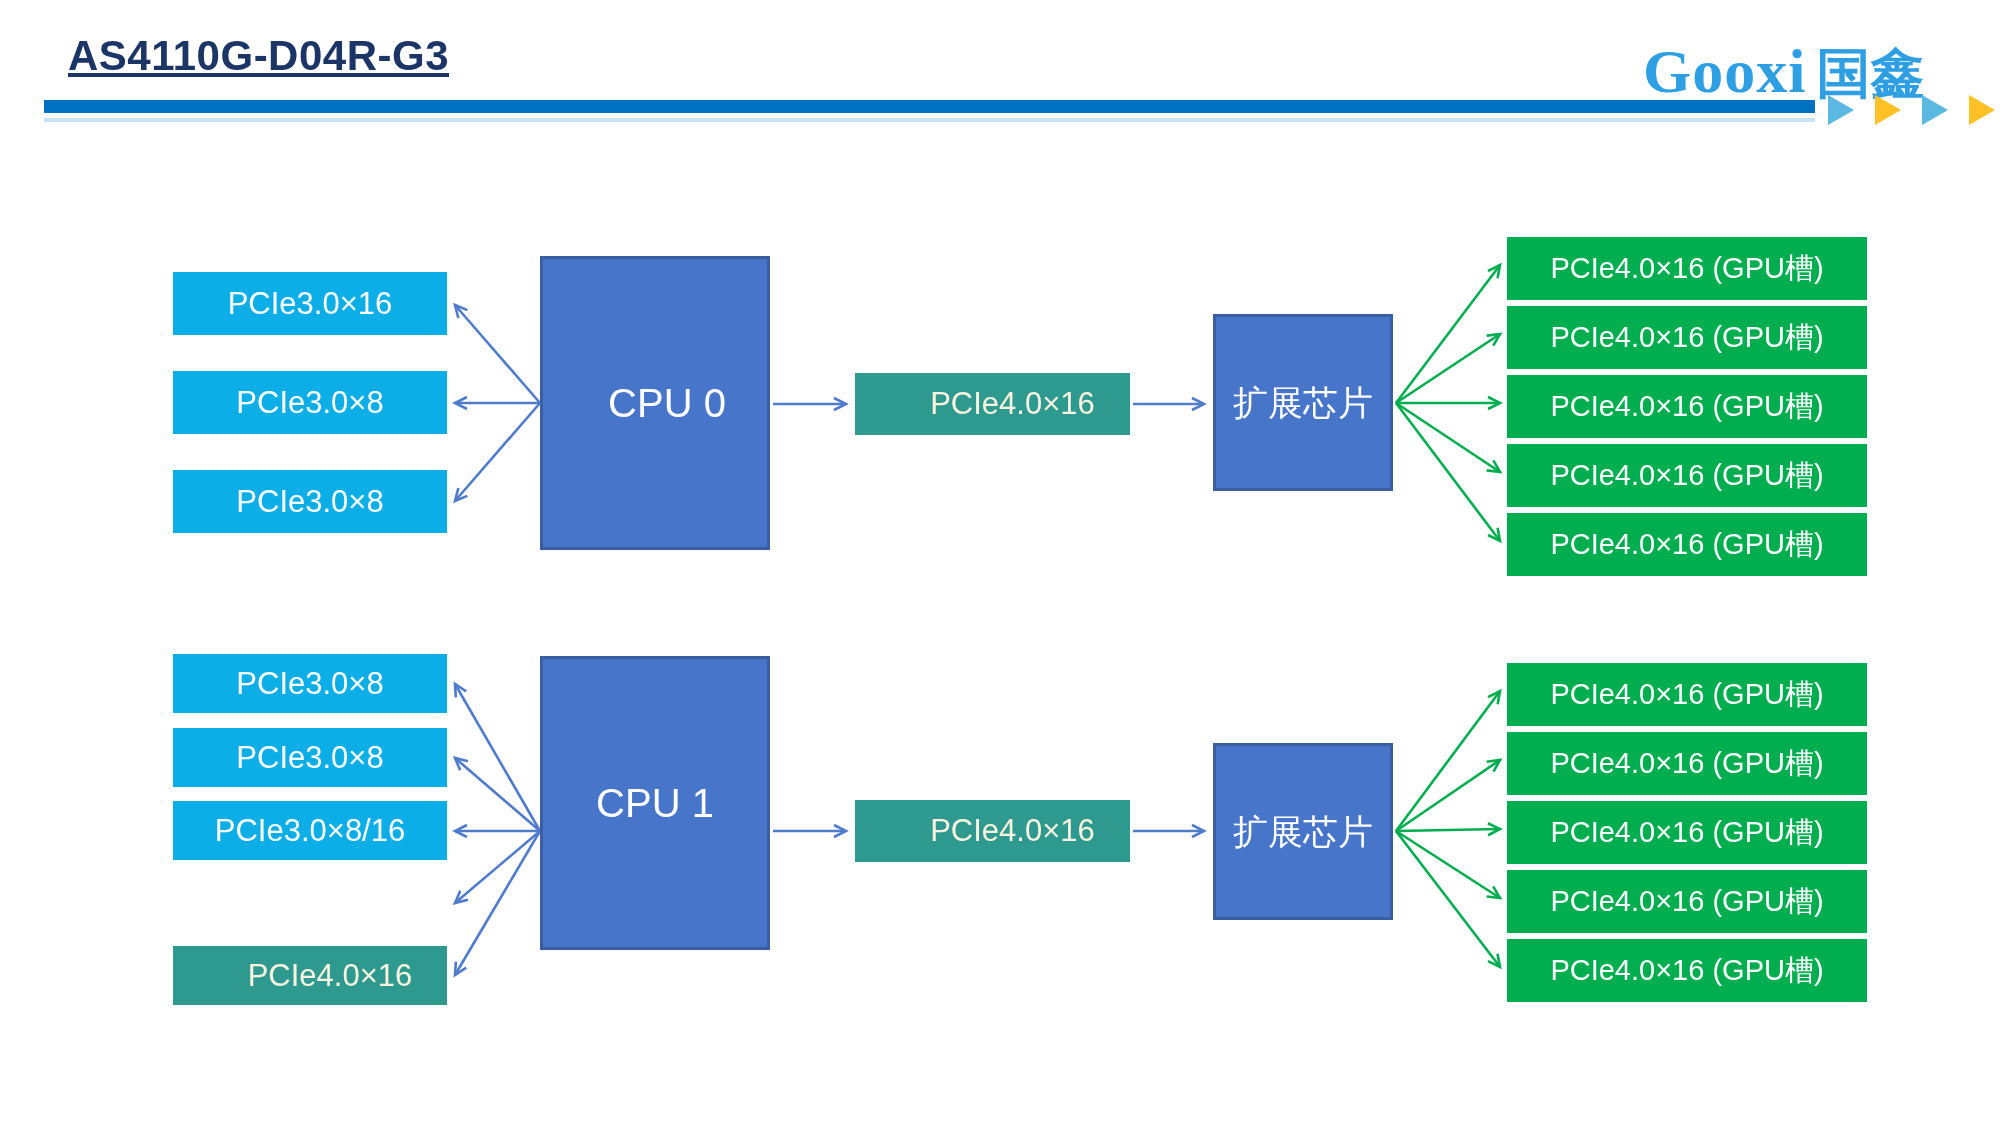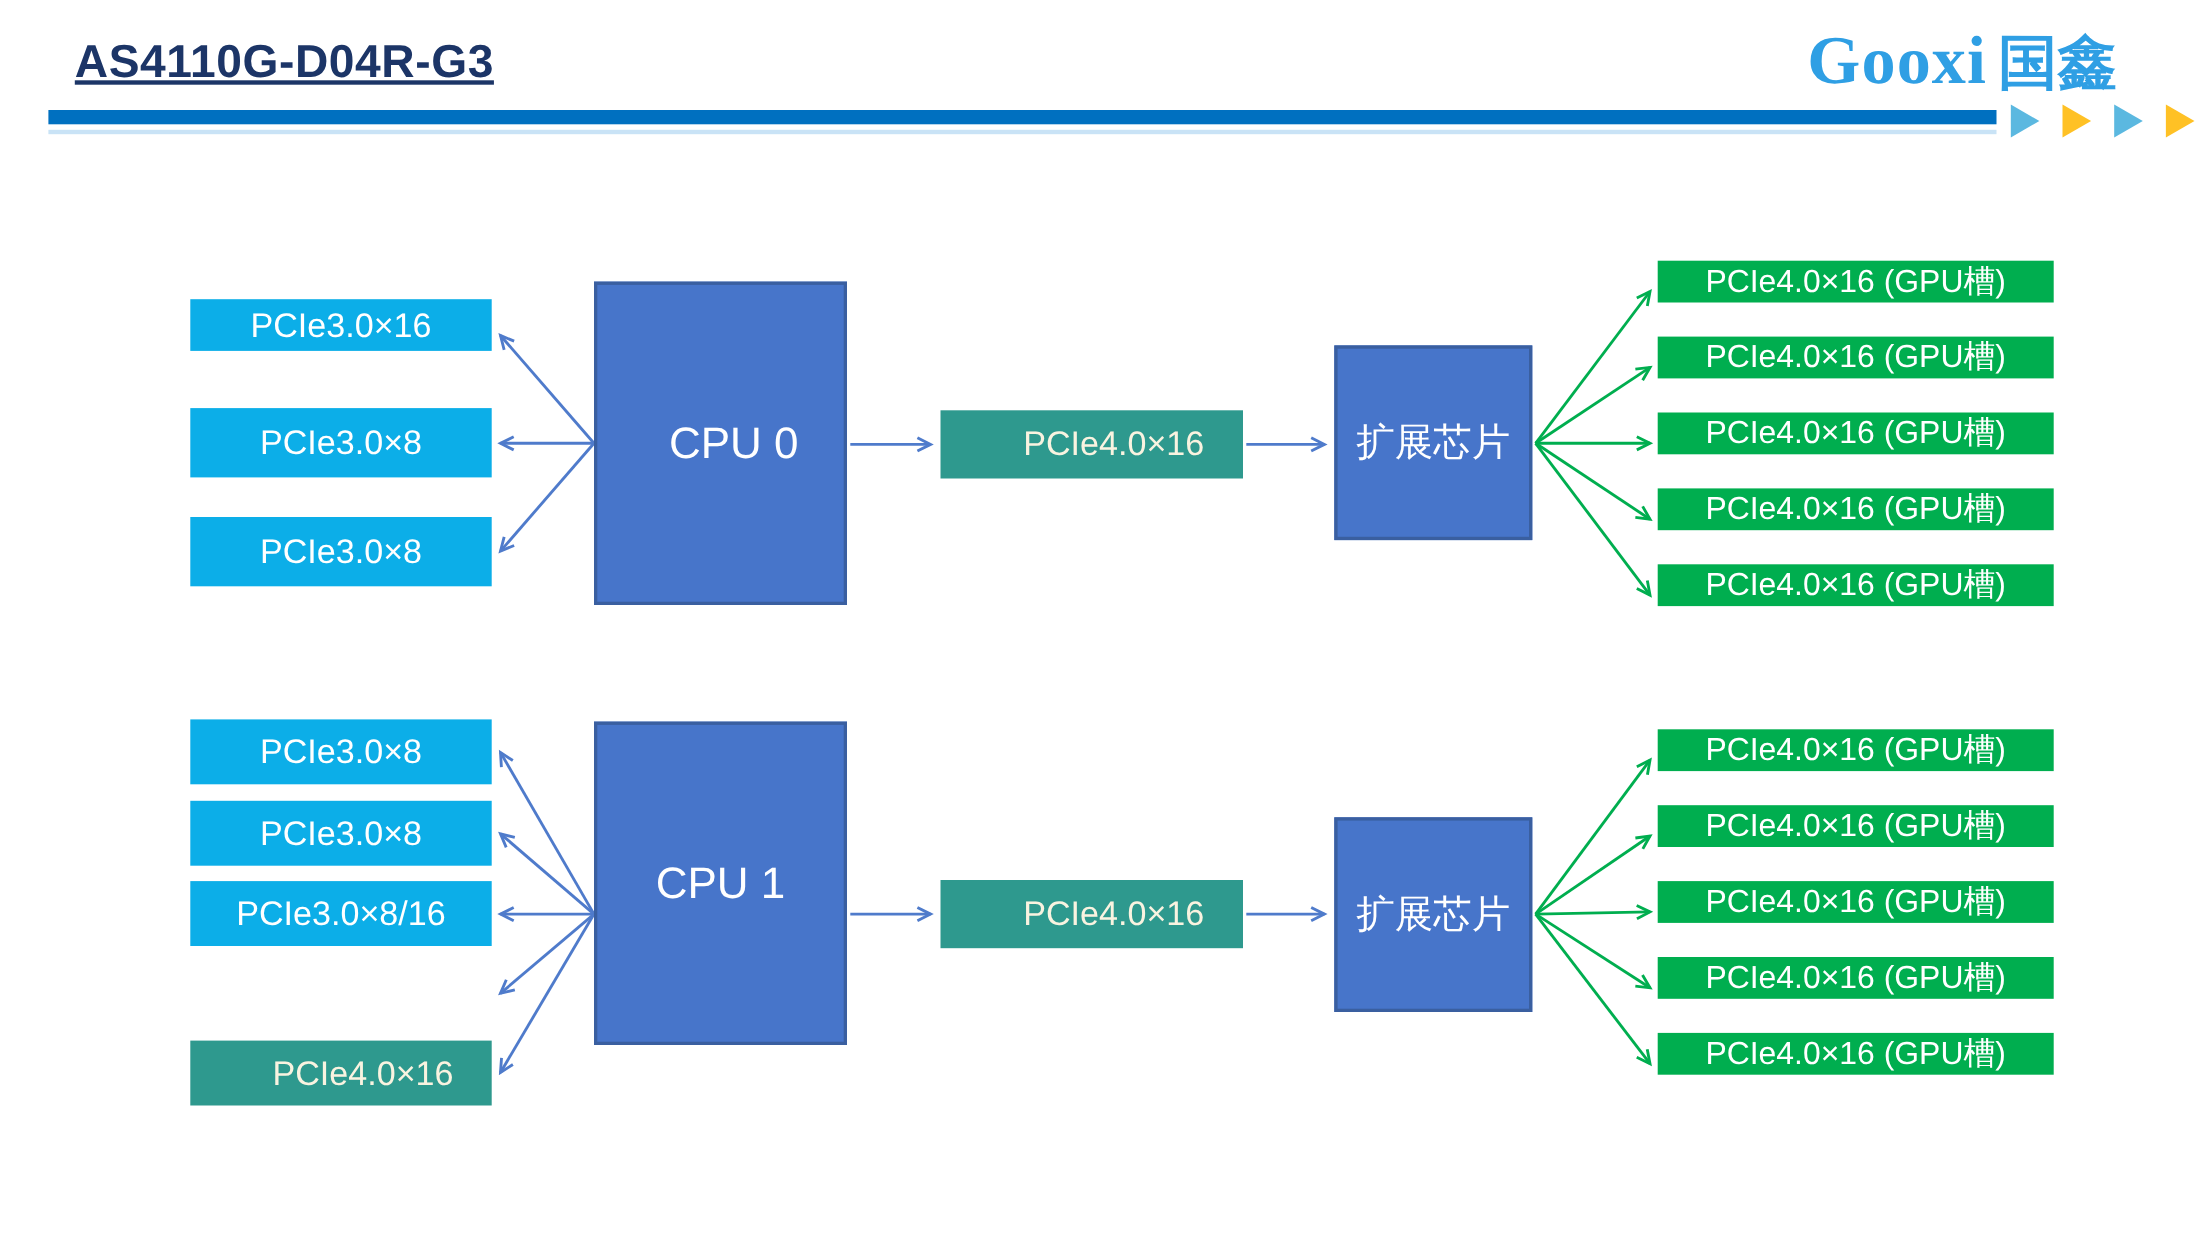--- a/index.html
+++ b/index.html
@@ -5,21 +5,21 @@
   * { margin:0; padding:0; box-sizing:border-box; }
   html,body { background:#ffffff; }
   body { font-family:"Liberation Sans", sans-serif; }
   .slide {
     position:relative; width:2004px; height:1127px; background:#ffffff; overflow:hidden;
   }
   .title {
     position:absolute; left:68px; top:32px;
     font-size:42px; font-weight:bold; color:#1c3567; letter-spacing:0.5px;text-decoration:underline;
   }
-  .logo { position:absolute; left:1643px; top:20px; white-space:nowrap;text-align:right; }
+  .logo { position:absolute; left:1643px; top:36px; white-space:nowrap;text-align:right; }
   .logo-en {
     font-family:"Liberation Serif", serif; font-weight:bold;
     font-size:62px; color:#2f9fe4; letter-spacing:1px;
   }
   .logo-cn {
     font-family:"Liberation Sans", sans-serif; font-weight:bold;
     font-size:54px; color:#2f9fe4; margin-left:10px;
   }
   .rule { position:absolute; left:44px; top:100px; width:1771px; height:13px; background:#0070c0; }
   .rule-light { position:absolute; left:44px; top:118px; width:1771px; height:4px; background:#c9e3f6; }
@@ -28,21 +28,21 @@
   .tri-blue   { border-left:26px solid #5bb8e0; }
   .tri-orange { border-left:26px solid #ffc125; }
 
   .node {
     position:absolute; display:flex; align-items:center; justify-content:center;
     text-align:center; color:#ffffff;
   }
   .slot  { width:274px; font-size:31px; }
   .cyan  { background:#0caee8; }
   .teal  { background:#2e998e; color:#f9f3e0;padding-left:40px; }
-  .green { background:#00ae4f; width:360px; height:38px; font-size:29px; }
+  .green { background:#00ae4f; width:360px; height:63px; font-size:29px; }
   .cpu   {
     width:230px; height:294px; background:#4775ca; border:3px solid #3a5fa0;
     font-size:40px;
   }
   .uplink { width:275px; height:62px; font-size:31px; }
   .expander {
     width:180px; height:177px; background:#4775ca; border:3px solid #3a5fa0;
     flex-direction:row; font-size:35px; line-height:1.3;
   }
   .wires { position:absolute; left:0; top:0; pointer-events:none; }
@@ -109,21 +109,21 @@
 
     <g stroke="#00ae4f" stroke-width="2.6">
       <line x1="1396" y1="831" x2="1500" y2="691" marker-end="url(#mgreen)"></line>
       <line x1="1396" y1="831" x2="1500" y2="760" marker-end="url(#mgreen)"></line>
       <line x1="1396" y1="831" x2="1500" y2="829" marker-end="url(#mgreen)"></line>
       <line x1="1396" y1="831" x2="1500" y2="898" marker-end="url(#mgreen)"></line>
       <line x1="1396" y1="831" x2="1500" y2="967" marker-end="url(#mgreen)"></line>
     </g>
   </svg>
 
-  <div class="node slot cyan" style="left:173px; top:272px; height:47px;">PCIe3.0×16</div>
+  <div class="node slot cyan" style="left:173px; top:272px; height:63px;">PCIe3.0×16</div>
   <div class="node slot cyan" style="left:173px; top:371px; height:63px;">PCIe3.0×8</div>
   <div class="node slot cyan" style="left:173px; top:470px; height:63px;">PCIe3.0×8</div>
 
   <div class="node cpu" style="left:540px; top:256px;padding-left:24px;">CPU 0</div>
 
   <div class="node uplink teal" style="left:855px; top:373px;">PCIe4.0×16</div>
 
   <div class="node expander" style="left:1213px; top:314px;">
     <div>扩展</div>
     <div>芯片</div>

